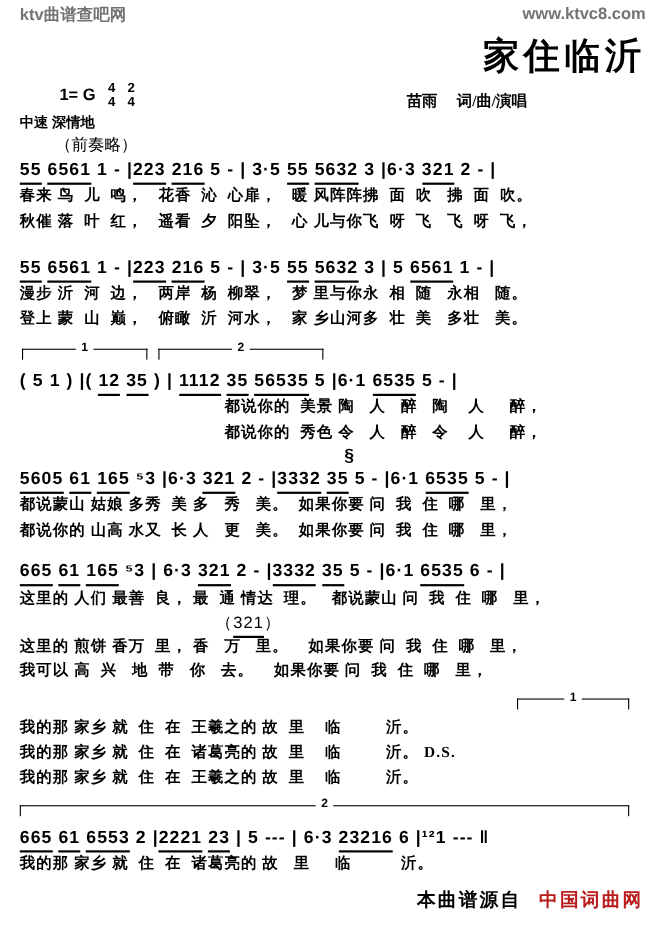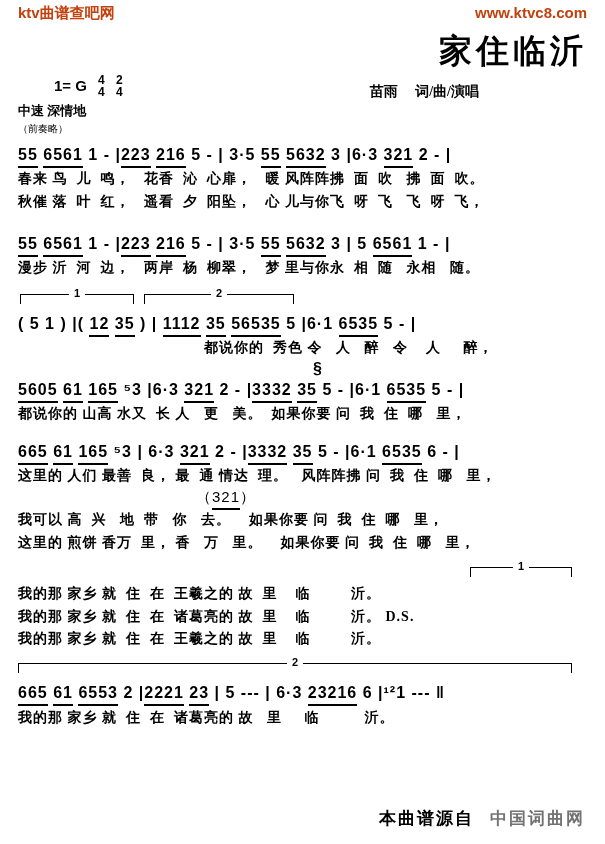--- a/index.html
+++ b/index.html
@@ -2,49 +2,49 @@
 <html><head>
 <meta charset="utf-8">
 <style>
   html,body{margin:0;padding:0;}
   body{
     width:605px;height:844px;background:#ffffff;position:relative;overflow:hidden;
     font-family:"Liberation Sans",sans-serif;color:#000;
   }
   .page{padding:4px 18px 0 18px;box-sizing:border-box;}
   .topbar{display:flex;justify-content:space-between;align-items:flex-start;
-    font-weight:bold;font-size:15px;color:#c2410c;}
+    font-weight:bold;font-size:15px;color:#737373;}
   .title{text-align:right;font-size:33px;font-weight:bold;letter-spacing:4px;
     margin-top:8px;line-height:1.2;}
   .meta{position:relative;margin-top:4px;height:58px;font-family:"Liberation Serif",serif;}
   .keyrow{font-weight:bold;font-size:15px;font-family:Liberation Sans, sans-serif;margin-left:36px;}
   .ts{display:inline-flex;flex-direction:column;text-align:center;font-size:12px;
     line-height:1;font-weight:bold;margin-left:7px;vertical-align:middle;position:relative;top:-1px;}
   .ts b{font-weight:bold;}
   .credit{position:absolute;right:108px;top:8px;font-size:14px;font-weight:bold;}
   .tempo{font-size:13px;font-weight:bold;margin-top:3px;}
-  .prelude{font-size:10px;margin-top:2px;}
+  .prelude{font-size:15px;margin-top:2px;margin-left:32px;}
   .system{margin-top:14px;}
   .notes{font-weight:bold;font-size:16px;letter-spacing:1px;white-space:pre;line-height:1.45;}
   .beam{border-bottom:2px solid #000;padding-bottom:3px;}
   .lyric{font-family:"Liberation Serif",serif;font-size:14px;font-weight:bold;
     white-space:pre;letter-spacing:1px;margin-top:4px;line-height:1.35;}
   .volta-row{display:flex;height:14px;margin-bottom:4px;}
   .volta{position:relative;height:9px;border-top:1px solid #000;
     border-left:1px solid #000;border-right:1px solid #000;}
   .volta .vlabel{position:absolute;top:-8px;left:50%;transform:translateX(-50%);
     background:#fff;padding:0 5px;font-size:11px;font-weight:bold;line-height:1.2;}
   .segno-row{height:18px;margin-top:2px;}
   .segno{margin-left:295px;font-size:16px;font-weight:bold;}
   .insert-phrase{font-weight:normal;font-size:15px;margin-left:178px;margin-top:2px;
     letter-spacing:1px;white-space:pre;}
   .interlude{font-size:12px;font-weight:bold;letter-spacing:0;}
   .footer{position:absolute;bottom:14px;right:20px;font-size:17px;font-weight:bold;
     letter-spacing:2px;}
-  .footer .pink{color:#737373;margin-left:16px;}
+  .footer .pink{color:#b91c1c;margin-left:16px;}
 </style>
 </head>
 <body>
 
 <div class="page">
 
   <div class="topbar">
     <span>ktv曲谱查吧网</span>
     <span>www.ktvc8.com</span>
   </div>
@@ -70,50 +70,53 @@
 
   <div class="system" style="margin-top:10px;">
     <div class="notes"><span class="beam">55</span> <span class="beam">6561</span> 1 - |<span class="beam">223</span> <span class="beam">216</span> 5 - | 3·5 <span class="beam">55</span> <span class="beam">5632</span> 3 |6·3 <span class="beam">321</span> 2 - |</div>
     <div class="lyric">春来 鸟  儿  鸣，   花香  沁  心扉，   暖 风阵阵拂  面  吹   拂  面  吹。</div>
     <div class="lyric">秋催 落  叶  红，   遥看  夕  阳坠，   心 儿与你飞  呀  飞   飞  呀  飞，</div>
   </div>
 
   <div class="system" style="margin-top:20px;">
     <div class="notes"><span class="beam">55</span> <span class="beam">6561</span> 1 - |<span class="beam">223</span> <span class="beam">216</span> 5 - | 3·5 <span class="beam">55</span> <span class="beam">5632</span> 3 | 5 <span class="beam">6561</span> 1 - |</div>
     <div class="lyric">漫步 沂  河  边，   两岸  杨  柳翠，   梦 里与你永  相  随   永相   随。</div>
+    <div class="lyric">登上 蒙  山  巅，   俯瞰  沂  河水，   家 乡山河多  壮  美   多壮   美。</div>
   </div>
 
   <div class="system" style="margin-top:16px;">
     <div class="volta-row">
       <div class="volta" style="width:112px;margin-left:2px;">
         <span class="vlabel">1</span>
       </div>
       <div class="volta" style="width:148px;margin-left:10px;">
         <span class="vlabel">2</span>
       </div>
     </div>
     <div class="notes">( 5 1 ) |( <span class="beam">12</span> <span class="beam">35</span> ) | <span class="beam">1112</span> <span class="beam">35</span> <span class="beam">56535</span> 5 |6·1 <span class="beam">6535</span> 5 - |</div>
+    <div class="lyric" style="padding-left:186px;">都说你的  美景 陶   人   醉   陶    人     醉，</div>
     <div class="lyric" style="padding-left:186px;">都说你的  秀色 令   人   醉   令    人     醉，</div>
   </div>
 
   <div class="segno-row">
     <span class="segno">§</span>
   </div>
 
   <div class="system" style="margin-top:0;">
     <div class="notes"><span class="beam">5605</span> <span class="beam">61</span> <span class="beam">165</span> ⁵3 |6·3 <span class="beam">321</span> 2 - |<span class="beam">3332</span> <span class="beam">35</span> 5 - |6·1 <span class="beam">6535</span> 5 - |</div>
+    <div class="lyric">都说蒙山 姑娘 多秀  美 多   秀   美。  如果你要 问  我  住  哪   里，</div>
     <div class="lyric">都说你的 山高 水又  长 人   更   美。  如果你要 问  我  住  哪   里，</div>
   </div>
 
   <div class="system" style="margin-top:16px;">
     <div class="notes"><span class="beam">665</span> <span class="beam">61</span> <span class="beam">165</span> ⁵3 | 6·3 <span class="beam">321</span> 2 - |<span class="beam">3332</span> <span class="beam">35</span> 5 - |6·1 <span class="beam">6535</span> 6 - |</div>
-    <div class="lyric">这里的 人们 最善  良， 最  通 情达  理。   风阵阵拂 问  我  住  哪   里，</div>
+    <div class="lyric">这里的 人们 最善  良， 最  通 情达  理。   都说蒙山 问  我  住  哪   里，</div>
     <div class="insert-phrase">（<span class="beam">321</span>）</div>
+    <div class="lyric">这里的 煎饼 香万  里， 香   万   里。    如果你要 问  我  住  哪   里，</div>
     <div class="lyric">我可以 高  兴   地  带   你   去。    如果你要 问  我  住  哪   里，</div>
-    <div class="lyric">这里的 煎饼 香万  里， 香   万   里。    如果你要 问  我  住  哪   里，</div>
   </div>
 
   <div class="system" style="margin-top:14px;">
     <div class="volta-row">
       <div class="volta" style="width:100px;margin-left:452px;">
         <span class="vlabel">1</span>
       </div>
     </div>
     <div class="lyric">我的那 家乡 就  住  在  王羲之的 故  里    临         沂。</div>
     <div class="lyric">我的那 家乡 就  住  在  诸葛亮的 故  里    临         沂。 D.S.</div>

